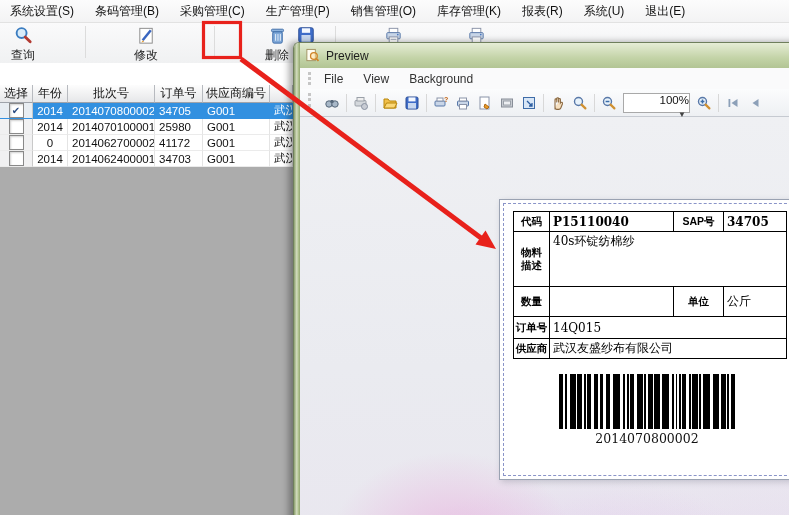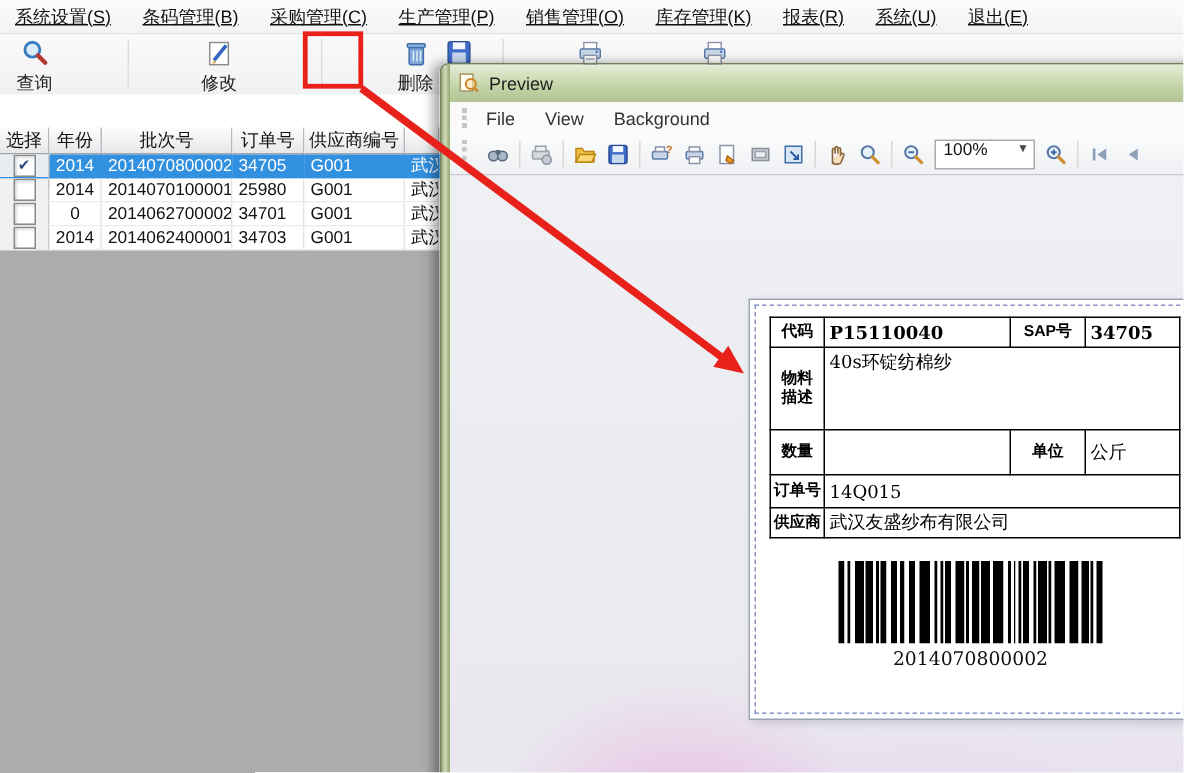--- a/index.html
+++ b/index.html
@@ -3,21 +3,21 @@
 <meta charset="utf-8">
 <style>
   html,body{margin:0;padding:0;background:#fff;}
   #stage{position:relative;width:789px;height:515px;overflow:hidden;background:#fff;
          font-family:"Liberation Sans",sans-serif;-webkit-font-smoothing:antialiased;}
 
   
   .menubar{position:absolute;top:0;left:0;right:0;height:22px;
     background:linear-gradient(#FCFCFC,#F3F3F4);border-bottom:1px solid #E2E2E2;
     display:flex;align-items:center;gap:21px;padding-left:10px;font-size:12px;color:#111;}
-  .menubar span{white-space:nowrap;cursor:default;text-decoration:underline;}
+  .menubar span{white-space:nowrap;cursor:default;}
 
   
   .toolbar{position:absolute;top:23px;left:0;right:0;height:40px;
     background:linear-gradient(#FAFAFB,#F0F1F2);display:flex;align-items:flex-start;gap:35px;}
   .tbtn{width:42px;padding-top:2px;display:flex;flex-direction:column;align-items:center;gap:1px;
     font-size:12px;color:#222;}
   .tbtn svg{width:21px;height:21px;}
   .tsep{width:1px;height:32px;background:#DCDCDC;margin-top:3px;}
   .save-partial{position:absolute;left:296px;top:25px;z-index:1;}
   .save-partial svg{width:20px;height:20px;}
@@ -59,21 +59,21 @@
   .pv-titlebar svg{width:15px;height:15px;}
   .pv-client{flex:1;display:flex;flex-direction:column;background:#F4F5F6;min-height:0;}
   .pv-menubar{height:21px;display:flex;align-items:center;gap:20px;padding-left:24px;
     font-size:12px;color:#333;background:#FAFAFB;position:relative;}
   .grip{position:absolute;left:8px;top:4px;bottom:4px;border-left:3px dotted #C6C6C6;}
   .pv-toolbar{height:27px;display:flex;align-items:center;gap:6px;padding-left:24px;
     background:linear-gradient(#FBFCFD,#EEF0F3);border-bottom:1px solid #C6CAD1;position:relative;}
   .pv-toolbar svg{width:16px;height:16px;flex:none;}
   .pvsep{width:1px;height:18px;background:#D8D8D8;flex:none;}
   .zoom-combo{width:60px;height:18px;background:#fff;border:1px solid #A9A9A9;
-    display:flex;align-items:flex-start;font-size:11.5px;color:#111;padding-left:5px;gap:4px;}
+    display:flex;align-items:flex-end;font-size:11.5px;color:#111;padding-left:5px;gap:4px;flex-direction:column;}
   .zoom-combo .arrow{margin-left:auto;margin-right:3px;font-size:8px;color:#444;}
   .pv-content{flex:1;position:relative;min-height:0;
     background:
       radial-gradient(170px 130px at 30% 103%, rgba(233,184,224,.85), rgba(233,184,224,0) 72%),
       radial-gradient(280px 170px at 56% 114%, rgba(226,196,236,.7), rgba(226,196,236,0) 70%),
       radial-gradient(430px 250px at 95% 122%, rgba(230,206,238,.55), rgba(230,206,238,0) 70%),
       linear-gradient(180deg,#EFF0F3 0%,#EAEBF0 60%,#E9E7EF 100%);}
 
   
   .page{position:absolute;left:199px;top:82px;width:300px;height:279px;background:#fff;
@@ -209,21 +209,21 @@
         <div class="cell">25980</div>
         <div class="cell">G001</div>
         <div class="cell">武汉</div>
       </div>
       <div class="g-row">
         <div class="cell c-check">
             <span class="checkbox"></span>
           </div>
         <div class="cell c-year">0</div>
         <div class="cell">2014062700002</div>
-        <div class="cell">34701</div>
+        <div class="cell">41172</div>
         <div class="cell">G001</div>
         <div class="cell">武汉</div>
       </div>
       <div class="g-row">
         <div class="cell c-check">
             <span class="checkbox"></span>
           </div>
         <div class="cell c-year">2014</div>
         <div class="cell">2014062400001</div>
         <div class="cell">34703</div>

